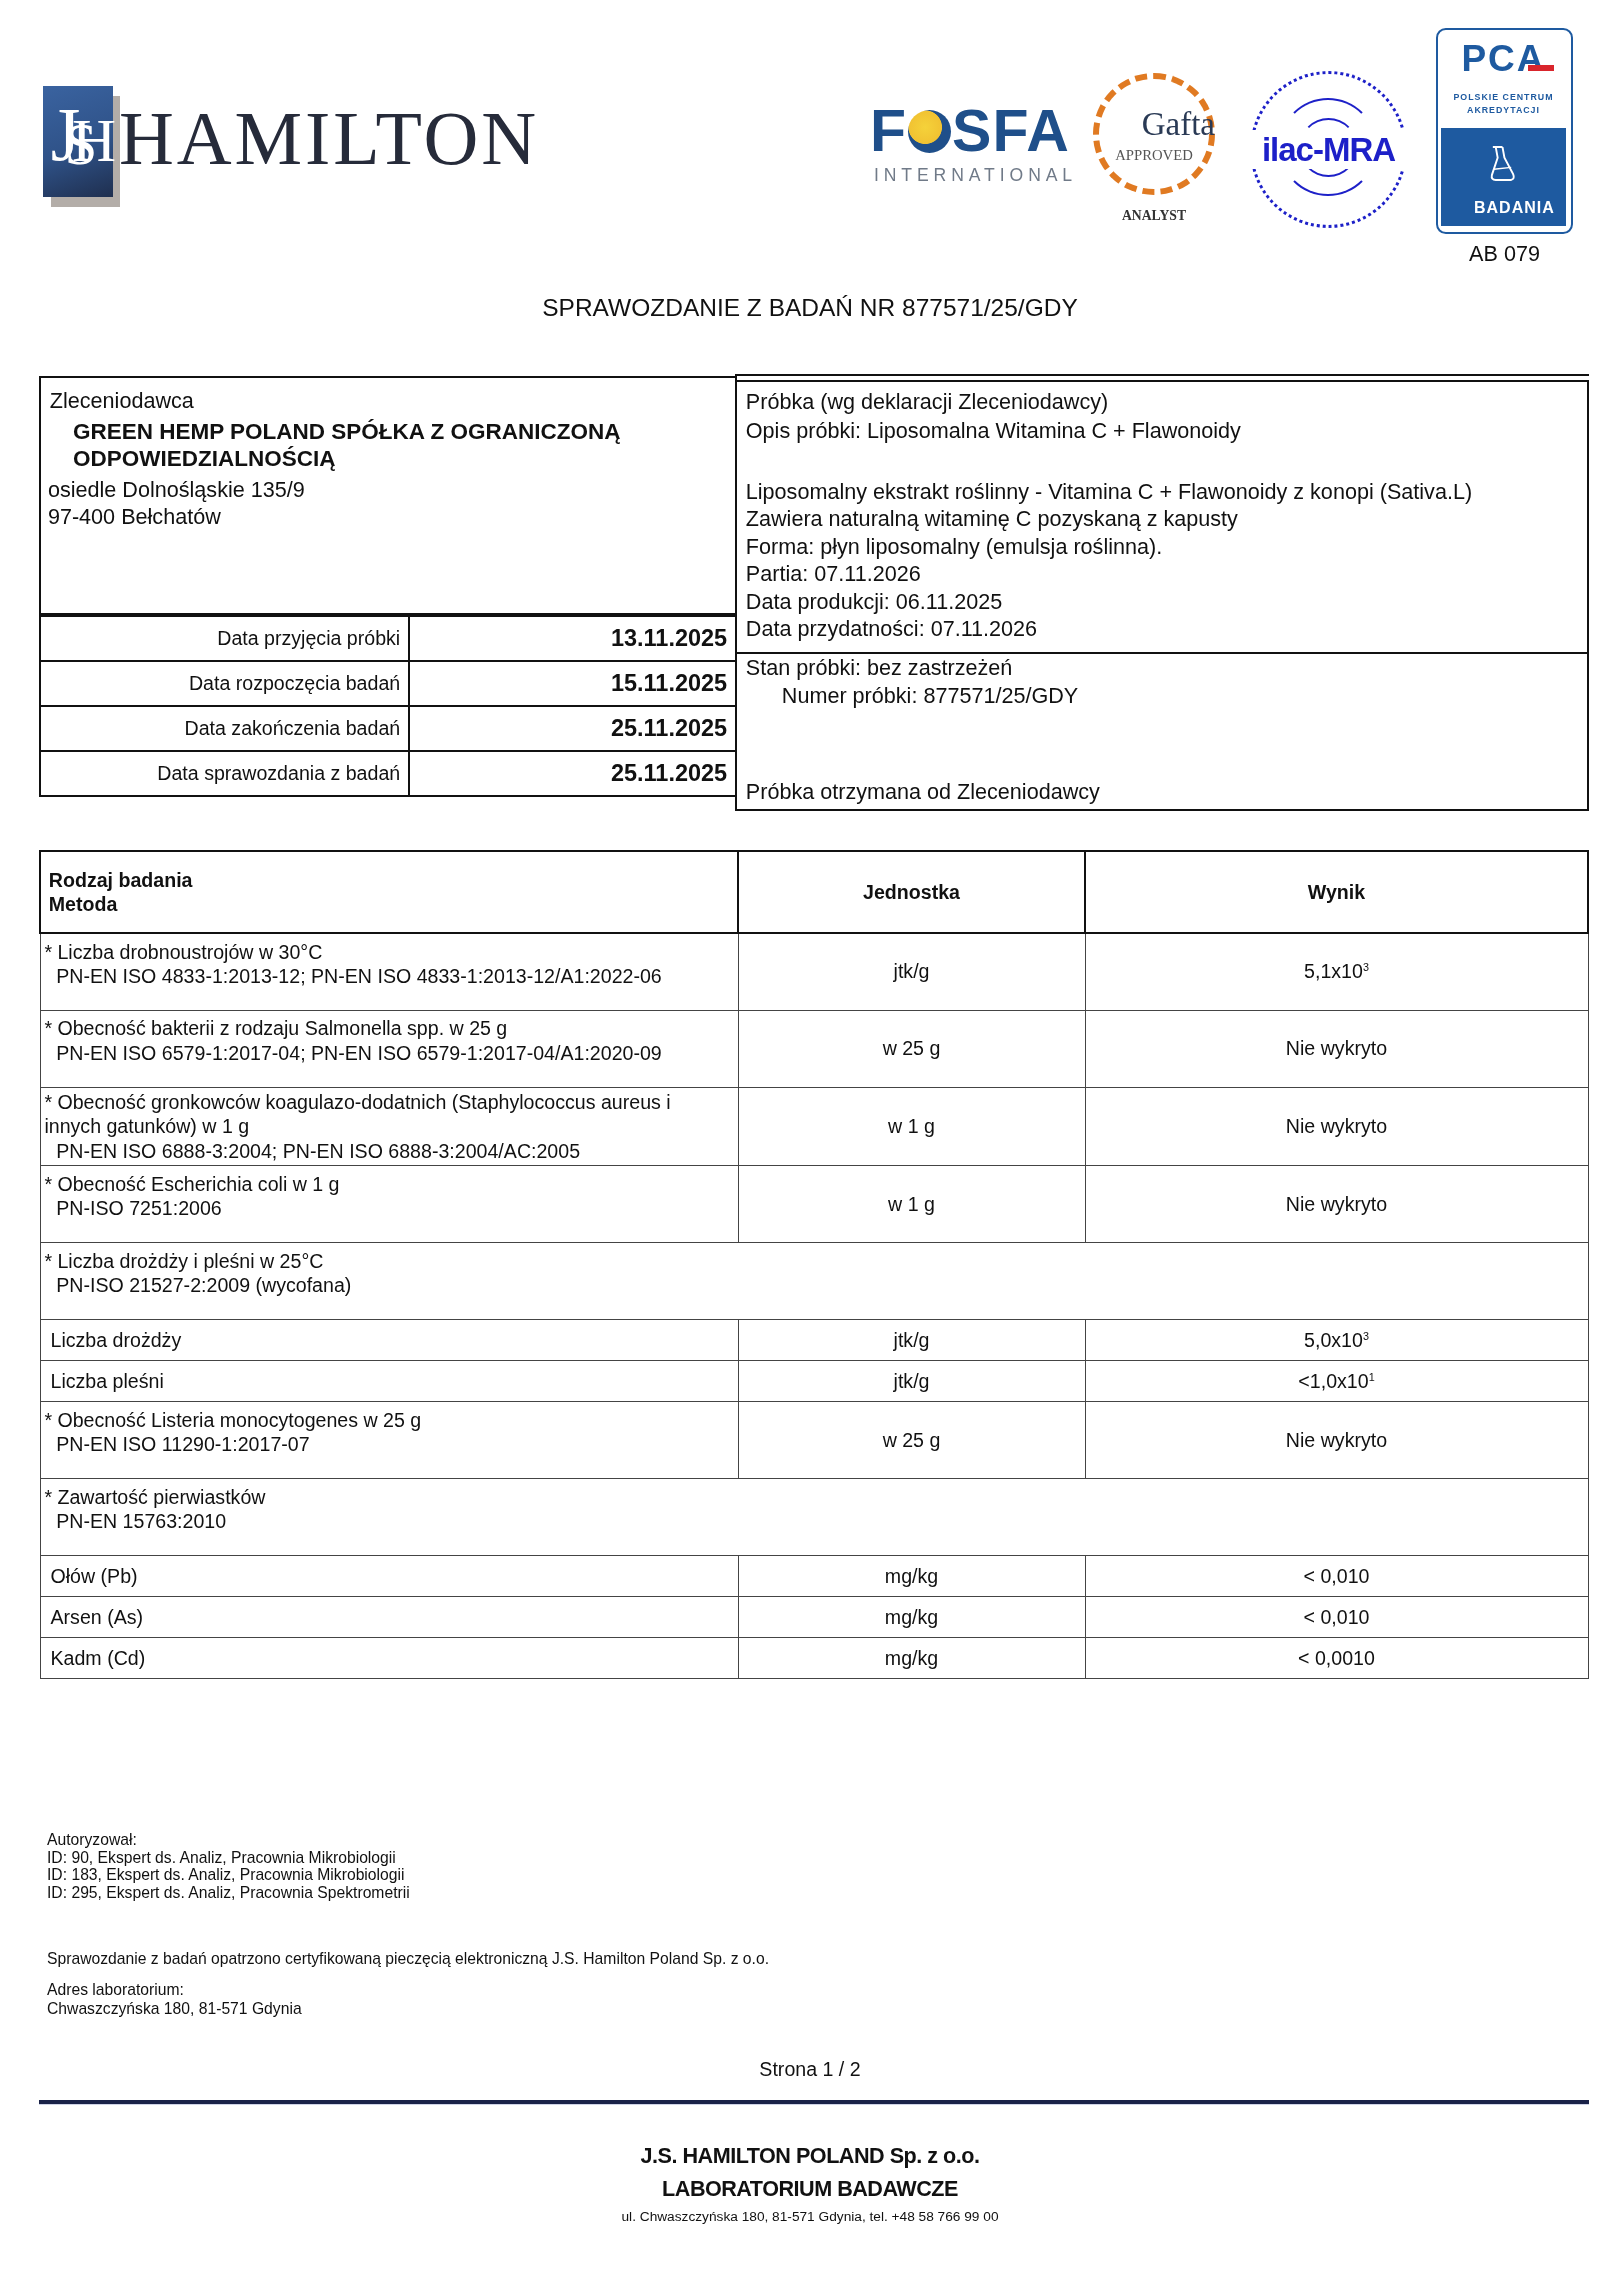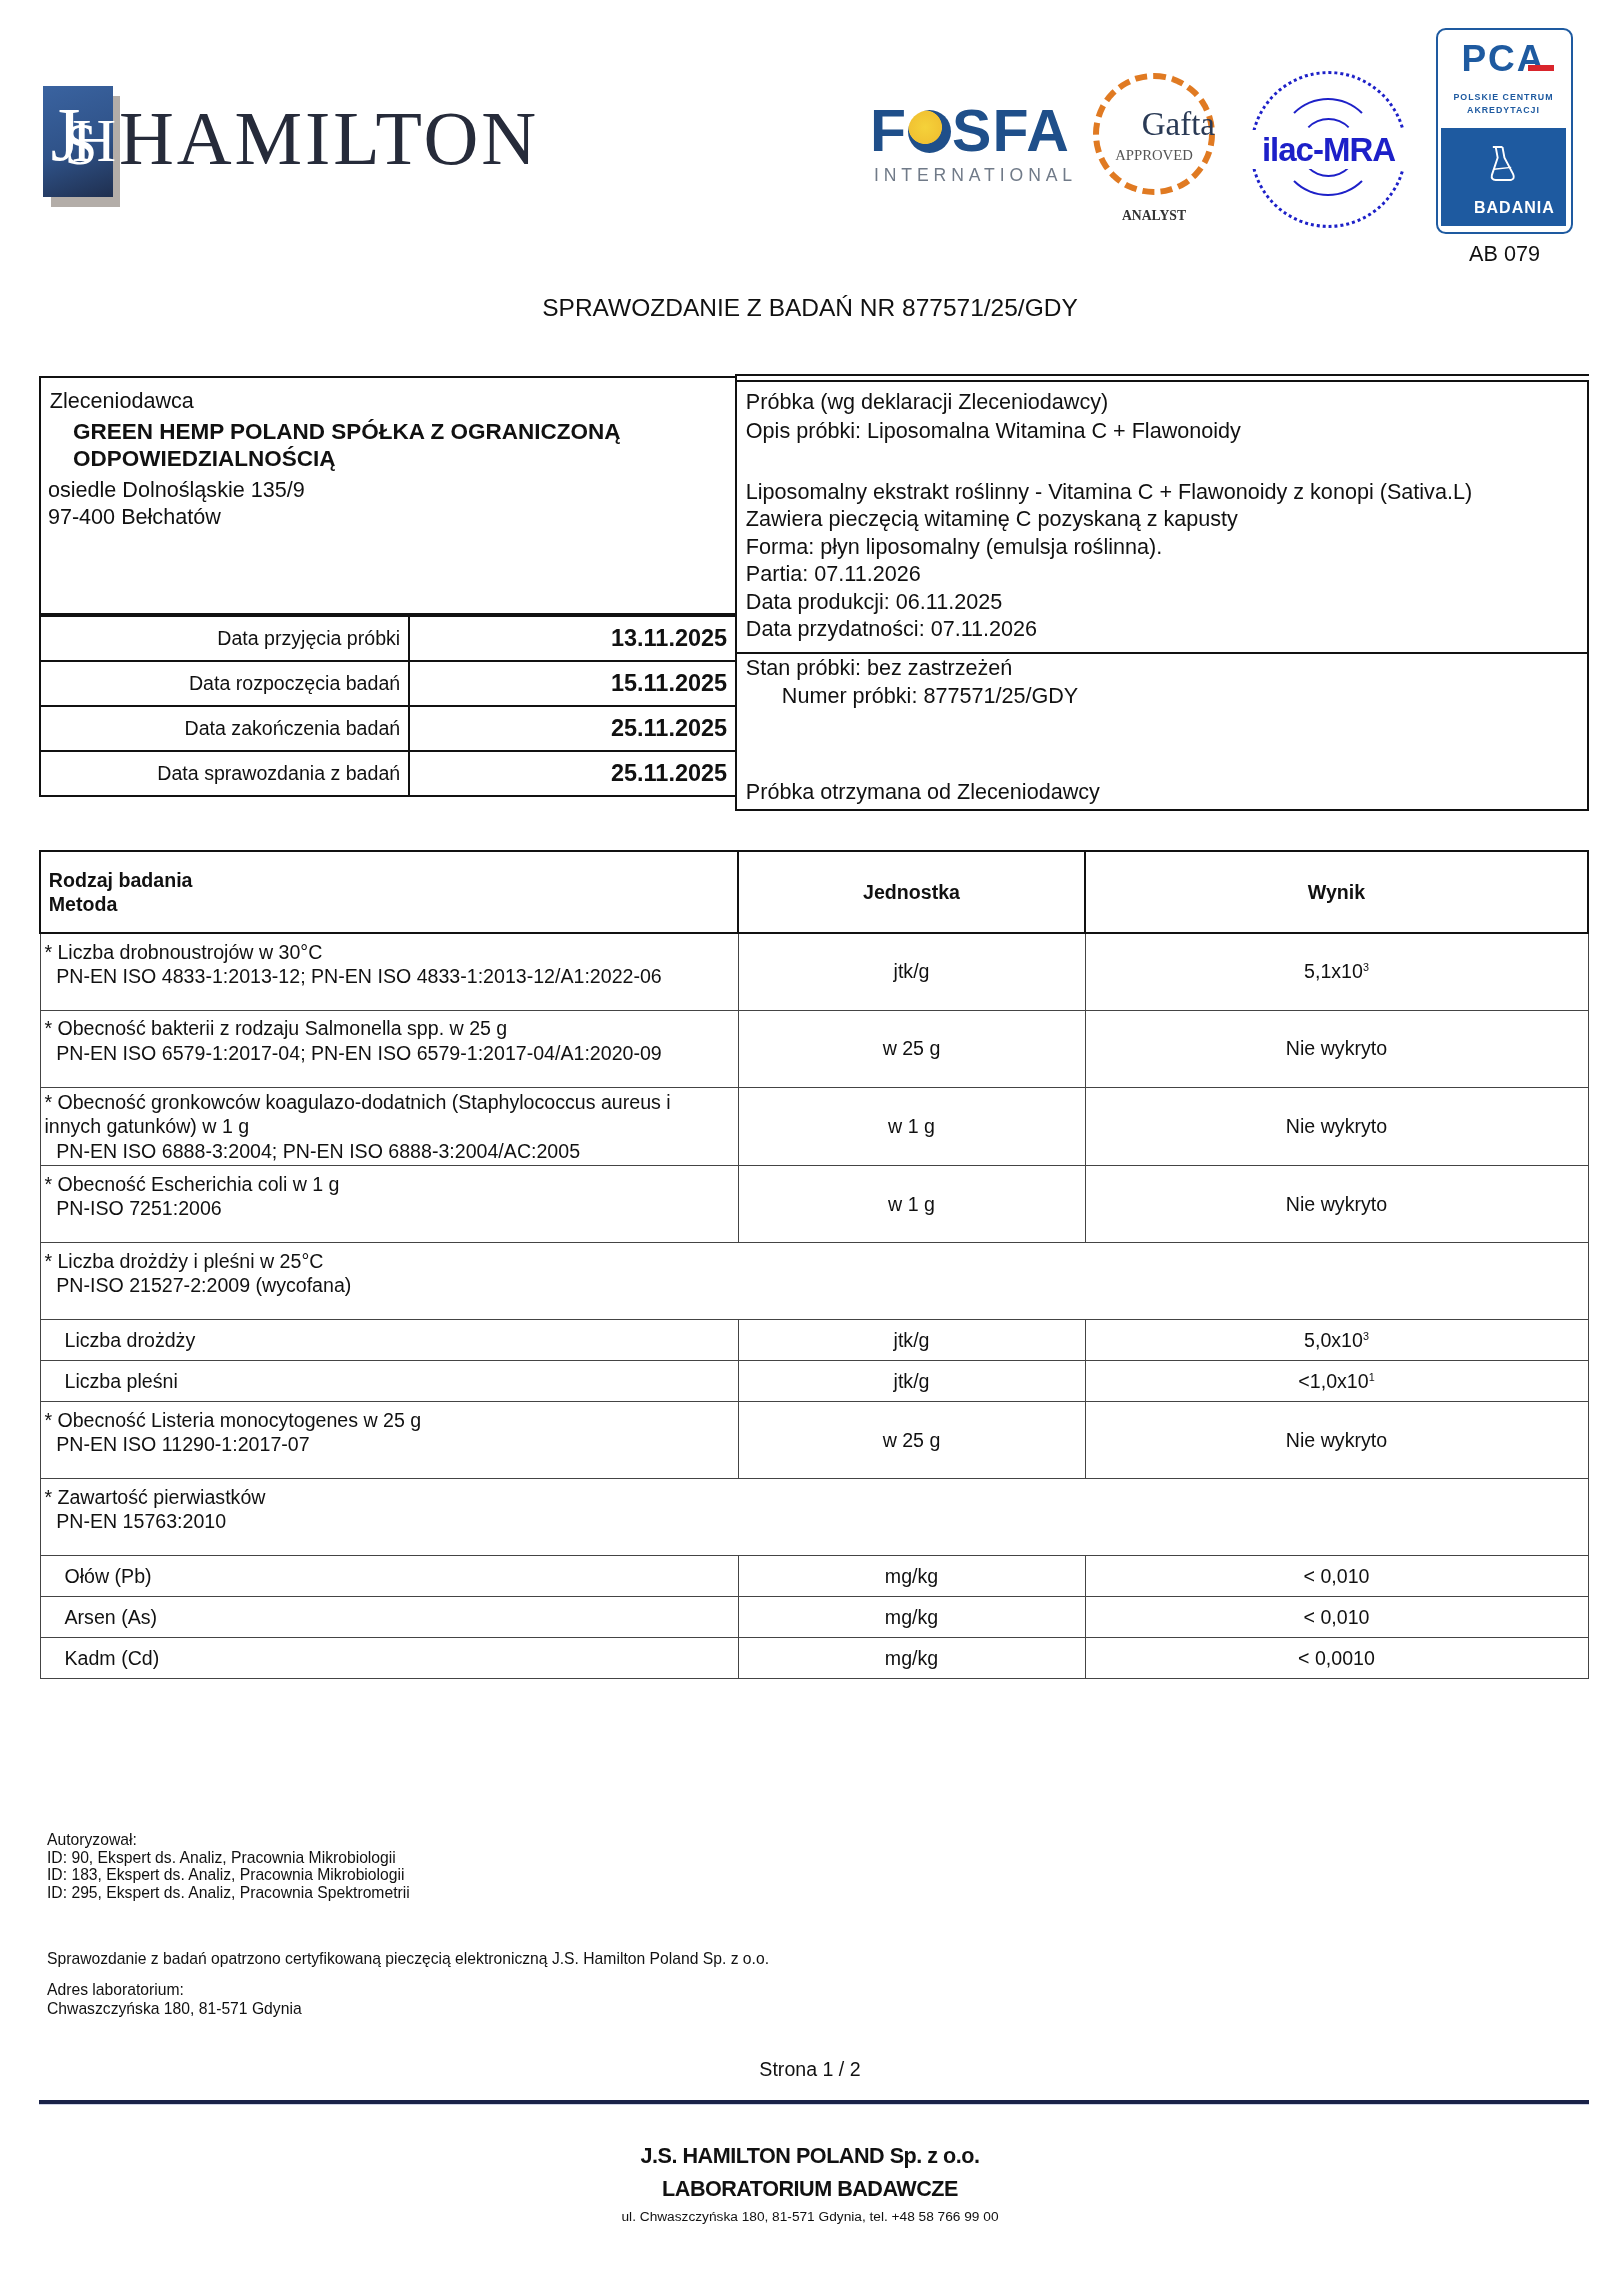--- a/index.html
+++ b/index.html
@@ -79,21 +79,21 @@
   .sbox-div { position: absolute; left: 0; width: 850px; top: 270px; border-top: 2px solid #111; }
 
   
   #results-table { left: 39px; top: 850px; width: 1550px; border-collapse: collapse; }
   #results-table th, #results-table td { border: 1.5px solid #444; box-sizing: border-box; font-size: 19.6px; }
   #results-table thead th { border: 2px solid #111; border-bottom: 2.9px solid #111; height: 82px; font-weight: bold; font-size: 19.6px; }
   #results-table thead th.hleft { text-align: left; padding-left: 7.8px; line-height: 24.5px; font-weight: bold; border-radius: 11px; }
   #results-table td.c1 { width: 698px; text-align: left; padding: 5.9px 5.9px 5.9px 3.9px; line-height: 24.5px; vertical-align: top; }
   #results-table td.c2 { width: 347px; text-align: center; vertical-align: middle; }
   #results-table td.c3 { text-align: center; vertical-align: middle; }
-  #results-table tr.sub td.c1 { padding-left: 24px; vertical-align: middle; }
+  #results-table tr.sub td.c1 { padding-left: 10px; vertical-align: middle; }
   #results-table td.span { text-align: left; padding: 5.9px 3.9px; line-height: 24.5px; vertical-align: top; }
   #results-table tr.h78 td { height: 77px; }
   #results-table tr.h80 td { height: 78px; }
   #results-table tr.h42 td { height: 41px; }
   #results-table tr.last td { border-bottom: 2.9px solid #111; }
   .method { padding-left: 11.8px; display: block; }
 
   
   #auth-block { left: 47px; top: 1831px; font-size: 15.7px; line-height: 17.6px; }
   #seal-note { left: 47px; top: 1950px; font-size: 15.7px; }
@@ -184,21 +184,21 @@
     <td class="dval">25.11.2025</td>
   </tr>
 </tbody>
   </table>
 
 <div id="sample-box-outer-top" class="abs"></div>
 <div id="sample-box" class="abs">
   <div class="sbox-line" style="top:5.9px;">Próbka (wg deklaracji Zleceniodawcy)</div>
   <div class="sbox-line" style="top:35px;">Opis próbki: Liposomalna Witamina C + Flawonoidy</div>
   <div class="sbox-line" style="top:96px;">Liposomalny ekstrakt roślinny - Vitamina C + Flawonoidy z konopi (Sativa.L)</div>
-  <div class="sbox-line" style="top:123px;">Zawiera pieczęcią witaminę C pozyskaną z kapusty</div>
+  <div class="sbox-line" style="top:123px;">Zawiera naturalną witaminę C pozyskaną z kapusty</div>
   <div class="sbox-line" style="top:151px;">Forma: płyn liposomalny (emulsja roślinna).</div>
   <div class="sbox-line" style="top:178px;">Partia: 07.11.2026</div>
   <div class="sbox-line" style="top:206px;">Data produkcji: 06.11.2025</div>
   <div class="sbox-line" style="top:233px;">Data przydatności: 07.11.2026</div>
   <div class="sbox-div"></div>
   <div class="sbox-line" style="top:272px;">Stan próbki: bez zastrzeżeń</div>
   <div class="sbox-line" style="top:300px;margin-left:36px;">Numer próbki: 877571/25/GDY</div>
   <div class="sbox-line" style="top:396px;">Próbka otrzymana od Zleceniodawcy</div>
 </div>
 

